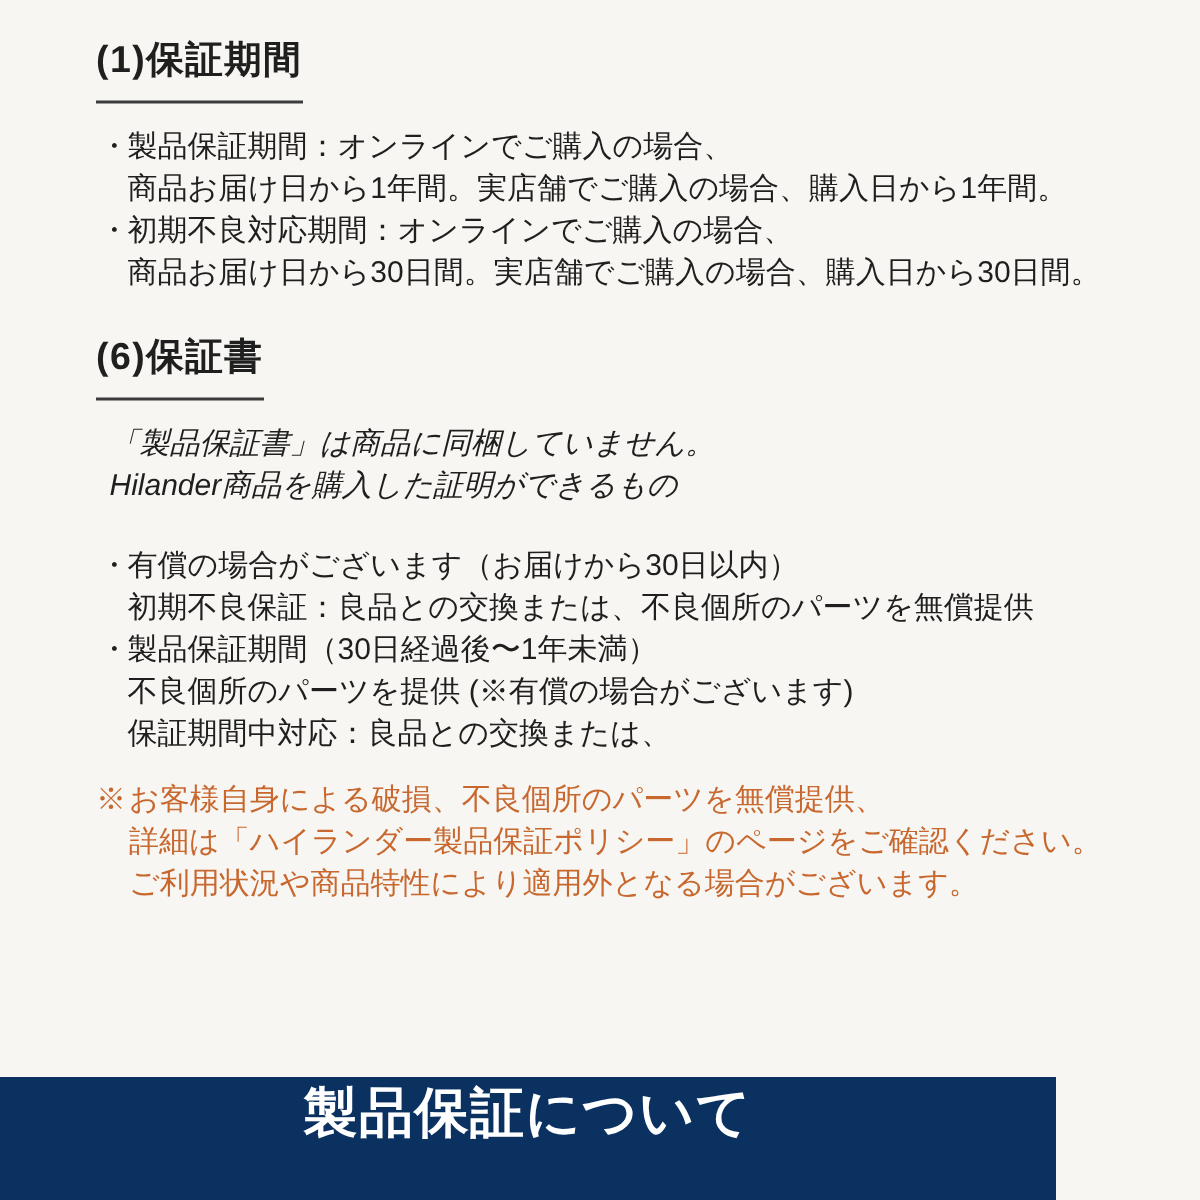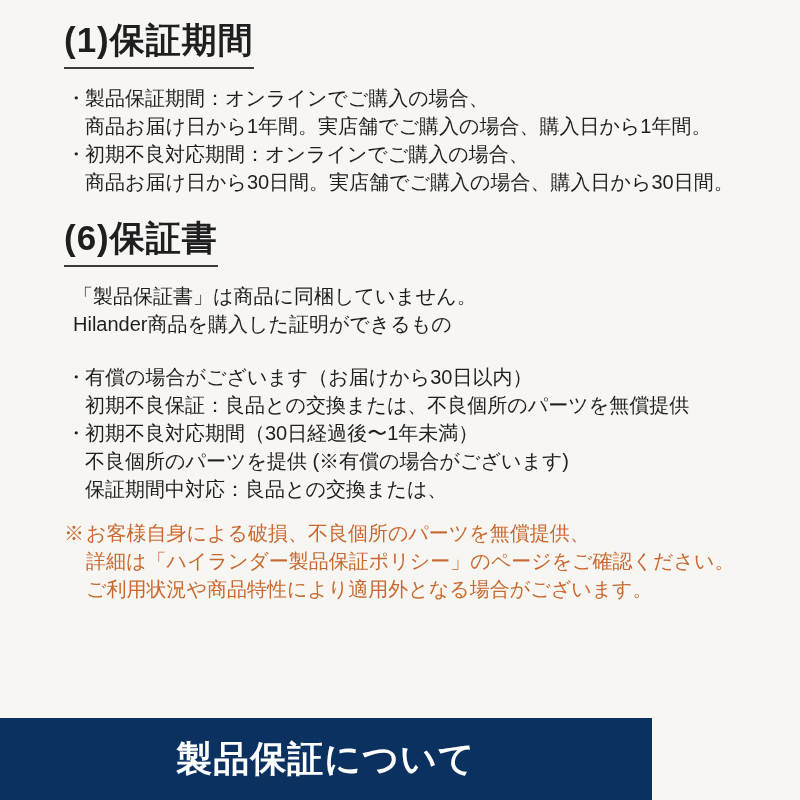--- a/index.html
+++ b/index.html
@@ -21,62 +21,62 @@
     overflow: hidden;
   }
   .content {
     padding: 23px 30px 0 64px;
   }
   .section { }
   .section + .section { margin-top: 25px; }
   .section-heading {
     display: inline-block;
     margin: 0;
-    font-size: 35px;
+    font-size: 25px;
     line-height: 34px;
     font-weight: 600;
     letter-spacing: 1px;
     padding-bottom: 10px;
     border-bottom: 2px solid var(--underline);
   }
   .section-body {
     margin-top: 15px;
     font-size: 20px;
     line-height: 28px;
     font-weight: 500;
   }
   .t-line {
     position: relative;
     padding-left: 21px;
     white-space: nowrap;
   }
-  .t-line.no-indent { padding-left: 9px; }
+  .t-line.no-indent { padding-left: 9px; font-style: italic; }
   .marker {
     position: absolute;
     left: 2px;
     top: 0;
   }
   .notice {
     margin-top: 16px;
     color: var(--notice-orange);
     font-size: 20px;
     line-height: 28px;
     font-weight: 500;
   }
   .notice .t-line { padding-left: 22px; }
   .notice .marker { left: 0; }
   .footer {
     position: absolute;
     left: 0;
     bottom: 0;
-    width: 652px;
+    width: 704px;
     height: 82px;
     background: var(--footer-navy);
     display: flex;
-    align-items: center;
+    align-items: flex-start;
     justify-content: center;
   }
   .footer-title {
     color: var(--footer-text);
     font-size: 36px;
     font-weight: 700;
     letter-spacing: 1px;
   }
 </style>
 </head>
@@ -120,21 +120,21 @@
     <div class="section-body">
       <div class="t-line">
         <span class="marker">・</span>
         <span>有償の場合がございます（お届けから30日以内）</span>
       </div>
       <div class="t-line">
         <span>初期不良保証：良品との交換または、不良個所のパーツを無償提供</span>
       </div>
       <div class="t-line">
         <span class="marker">・</span>
-        <span>初期不良対応期間（30日経過後〜1年未満）</span>
+        <span>製品保証期間（30日経過後〜1年未満）</span>
       </div>
       <div class="t-line">
         <span>不良個所のパーツを提供 (※有償の場合がございます)</span>
       </div>
       <div class="t-line">
         <span>保証期間中対応：良品との交換または、</span>
       </div>
     </div>
   </div>
 

